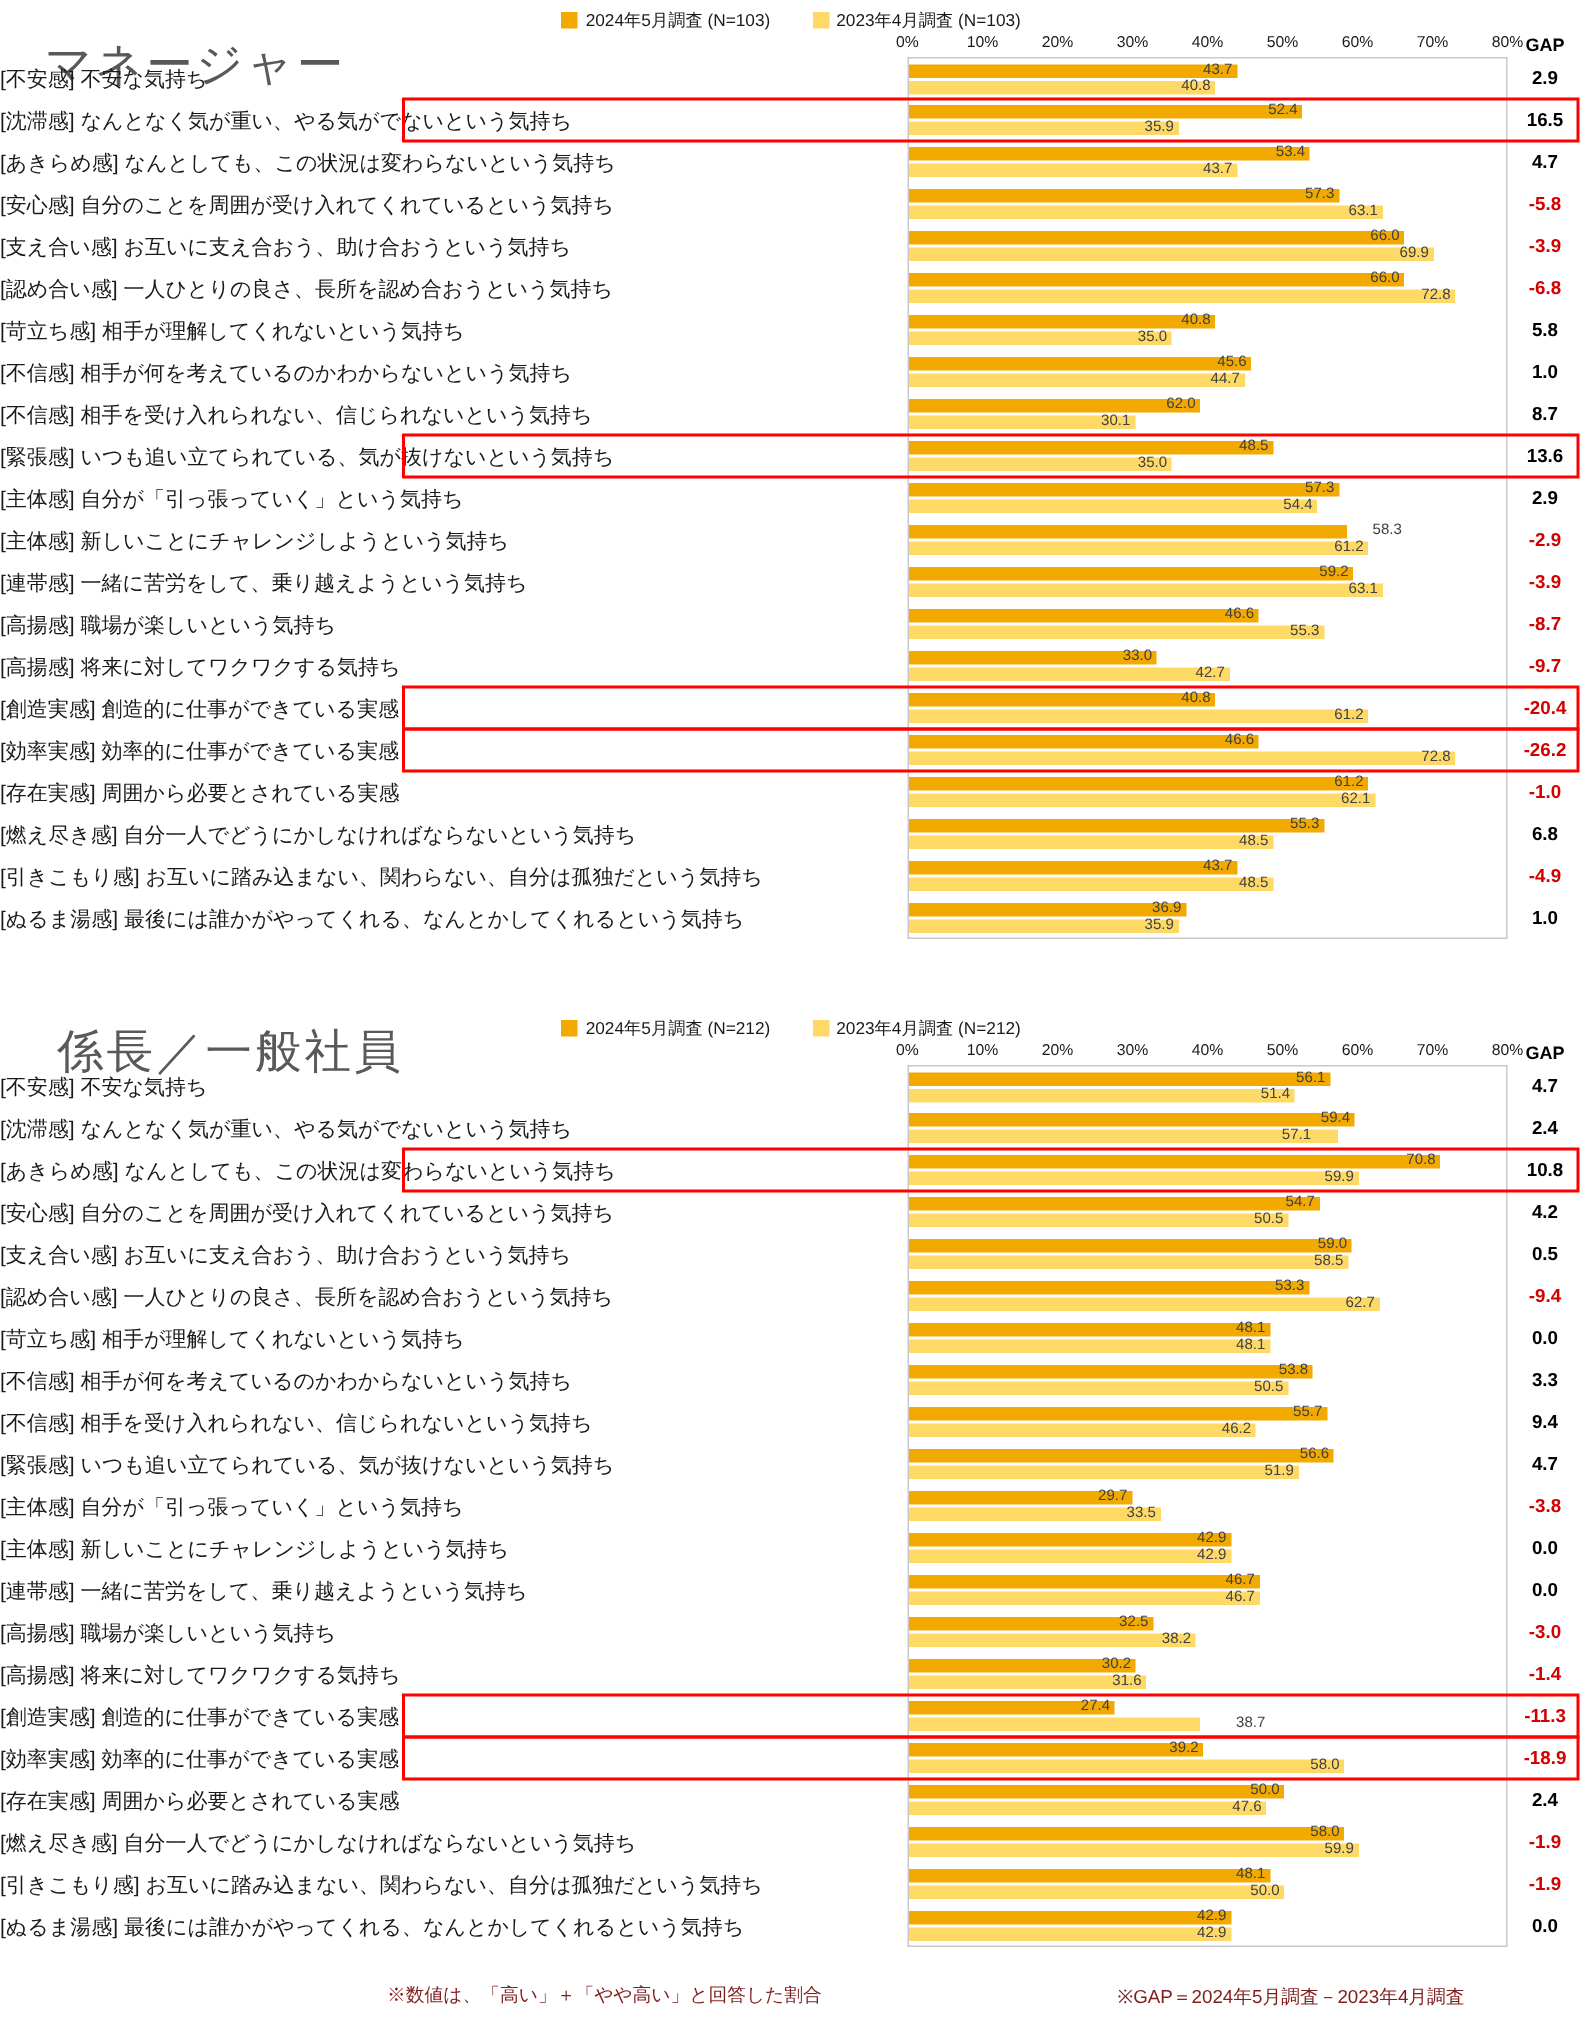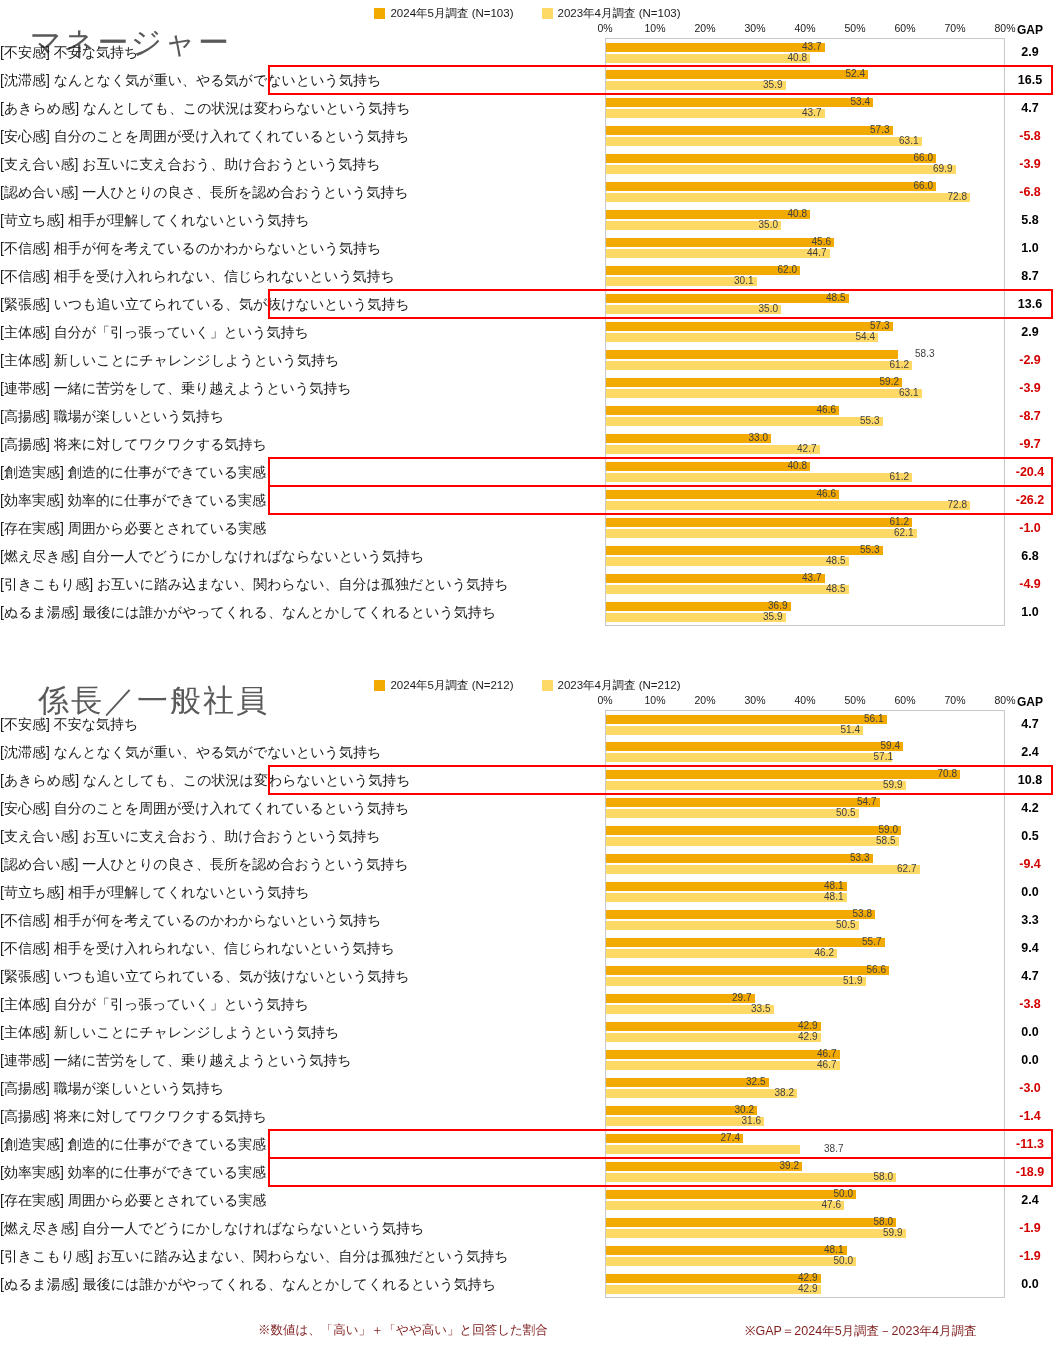--- a/index.html
+++ b/index.html
@@ -421,21 +421,21 @@
             <div class="bar-val v2023" style="left: 257px;">51.4</div>
           </div>
           <div class="gap-val">4.7</div>
         </div>
         <div class="row">
           <div class="row-label">[沈滞感] なんとなく気が重い、やる気がでないという気持ち</div>
           <div class="bars">
             <div class="bar bar-2024" style="width: 297px; background: rgb(242, 169, 0);"></div>
             <div class="bar bar-2023" style="width: 285.5px; background: rgb(255, 217, 102);"></div>
             <div class="bar-val v2024" style="left: 297px;">59.4</div>
-            <div class="bar-val v2023" style="left: 290px;">57.1</div>
+            <div class="bar-val v2023" style="left: 271px;">57.1</div>
           </div>
           <div class="gap-val">2.4</div>
         </div>
         <div class="row">
           <div class="row-label">[あきらめ感] なんとしても、この状況は変わらないという気持ち</div>
           <div class="bars">
             <div class="bar bar-2024" style="width: 354px; background: rgb(242, 169, 0);"></div>
             <div class="bar bar-2023" style="width: 299.5px; background: rgb(255, 217, 102);"></div>
             <div class="bar-val v2024" style="left: 354px;">70.8</div>
             <div class="bar-val v2023" style="left: 299.5px;">59.9</div>

